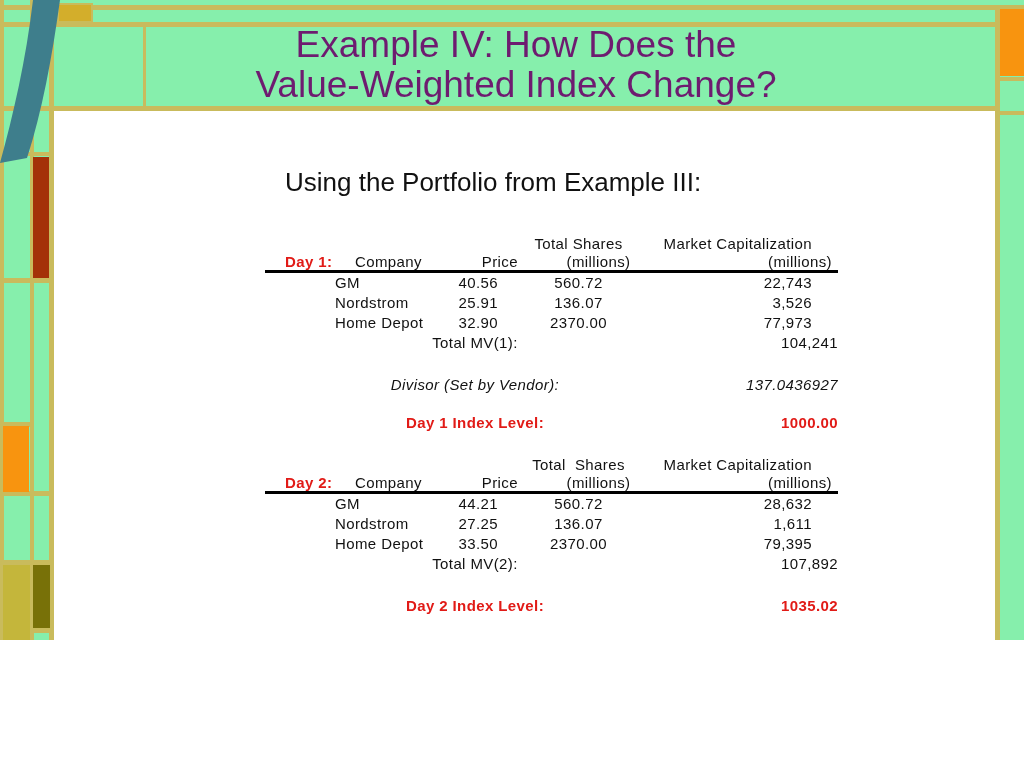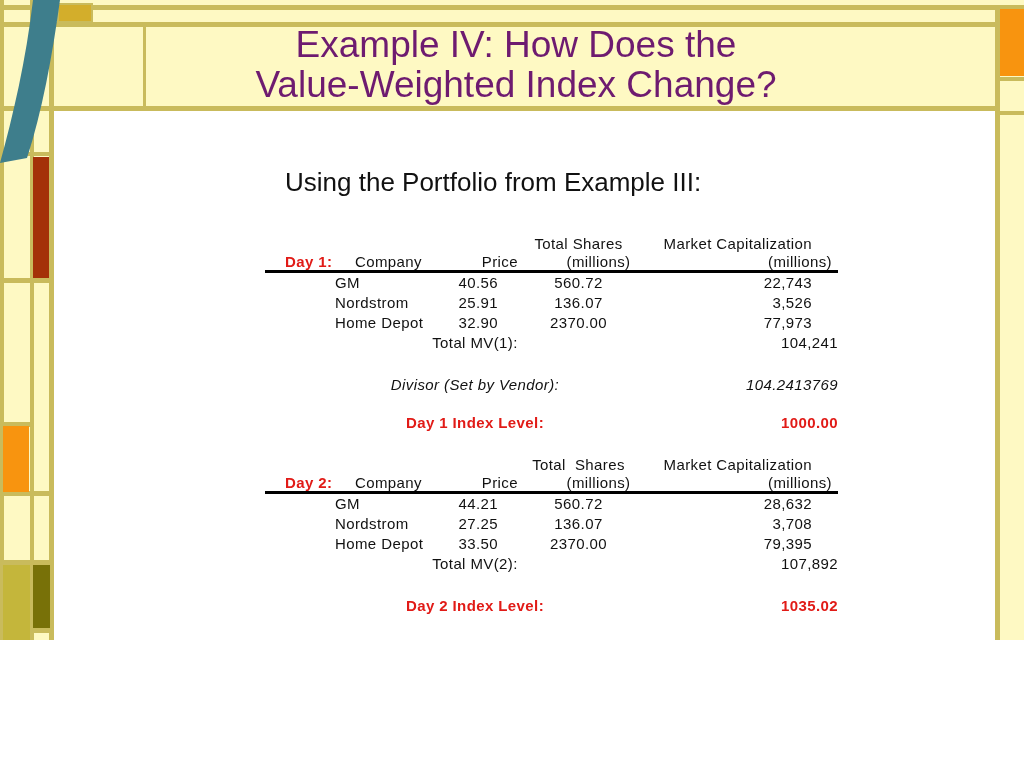--- a/index.html
+++ b/index.html
@@ -1,16 +1,16 @@
 <!DOCTYPE html>
 <html><head>
 <meta charset="utf-8">
 <style>
   html,body{margin:0;padding:0;}
-  .slide{position:relative;width:1024px;height:640px;background:#fef9c3;overflow:hidden;
+  .slide{position:relative;width:1024px;height:640px;background:#86efac;overflow:hidden;
          font-family:"Liberation Sans",sans-serif;}
   .abs{position:absolute;}
   .gline{position:absolute;background:#C9BB5C;}
   .white-panel{position:absolute;left:54px;top:111px;width:941px;height:629px;background:#FFFFFF;}
   .title{position:absolute;left:146px;top:25px;width:740px;text-align:center;
          color:#6E1B70;font-size:37px;line-height:40px;font-weight:400;}
   .heading{position:absolute;left:285px;top:167px;color:#111;font-size:26px;}
   .page-box{position:absolute;left:973px;top:726px;width:51px;height:42px;background:#8C1190;
             border-left:3px solid #D9C97F;border-top:3px solid #D9C97F;box-sizing:content-box;
             display:flex;align-items:center;justify-content:center;color:#fff;font-size:16px;}
@@ -113,21 +113,21 @@
       <div class="c price">32.90</div>
       <div class="c shares">2370.00</div>
       <div class="c mcap">77,973</div>
     </div>
     <div class="trow">
       <div class="c lblspan">Total MV(1):</div>
       <div class="c mcap">104,241</div>
     </div>
     <div class="trow gap22">
       <div class="c lblspan ital">Divisor (Set by Vendor):</div>
-      <div class="c mcap ital">104.2413769</div>
+      <div class="c mcap ital">137.0436927</div>
     </div>
     <div class="trow gap18">
       <div class="c lblspan red bold">Day 1 Index Level:</div>
       <div class="c mcap red bold">1000.00</div>
     </div>
   </div>
 
   <div class="tbl" style="top:455px;">
     <div class="trow hdr1">
       <div class="c day"></div>
@@ -149,21 +149,21 @@
       <div class="c comp">GM</div>
       <div class="c price">44.21</div>
       <div class="c shares">560.72</div>
       <div class="c mcap">28,632</div>
     </div>
     <div class="trow">
       <div class="c day"></div>
       <div class="c comp">Nordstrom</div>
       <div class="c price">27.25</div>
       <div class="c shares">136.07</div>
-      <div class="c mcap">3,708</div>
+      <div class="c mcap">1,611</div>
     </div>
     <div class="trow">
       <div class="c day"></div>
       <div class="c comp">Home Depot</div>
       <div class="c price">33.50</div>
       <div class="c shares">2370.00</div>
       <div class="c mcap">79,395</div>
     </div>
     <div class="trow">
       <div class="c lblspan">Total MV(2):</div>

